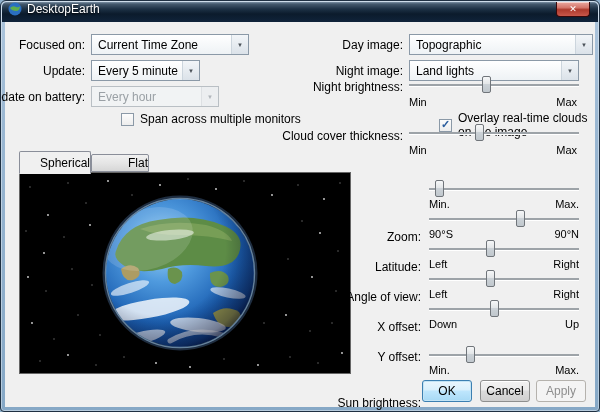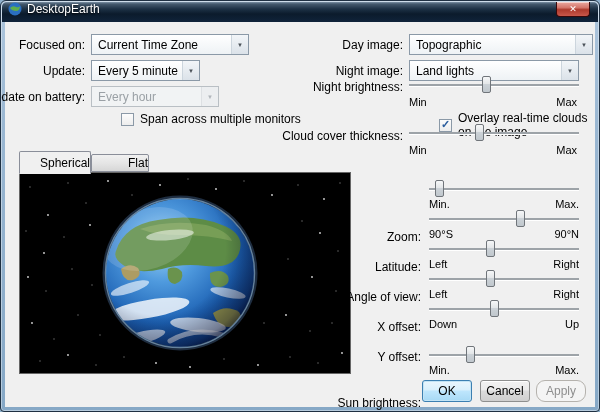--- a/index.html
+++ b/index.html
@@ -315,18 +315,18 @@
       <span class="sub sub-left">Min.</span>
       <span class="sub sub-right">Max.</span>
     </div>
 
     <div class="btn focused" style="left:417px;top:358px;">
       <span>OK</span>
     </div>
     <div class="btn" style="left:475px;top:358px;">
       <span>Cancel</span>
     </div>
-    <div class="btn disabled" style="left:531px;top:358px;border-radius:9px;">
+    <div class="btn disabled" style="left:531px;top:358px;">
       <span>Apply</span>
     </div>
 
   </div>
 </div>
 
 </body></html>

